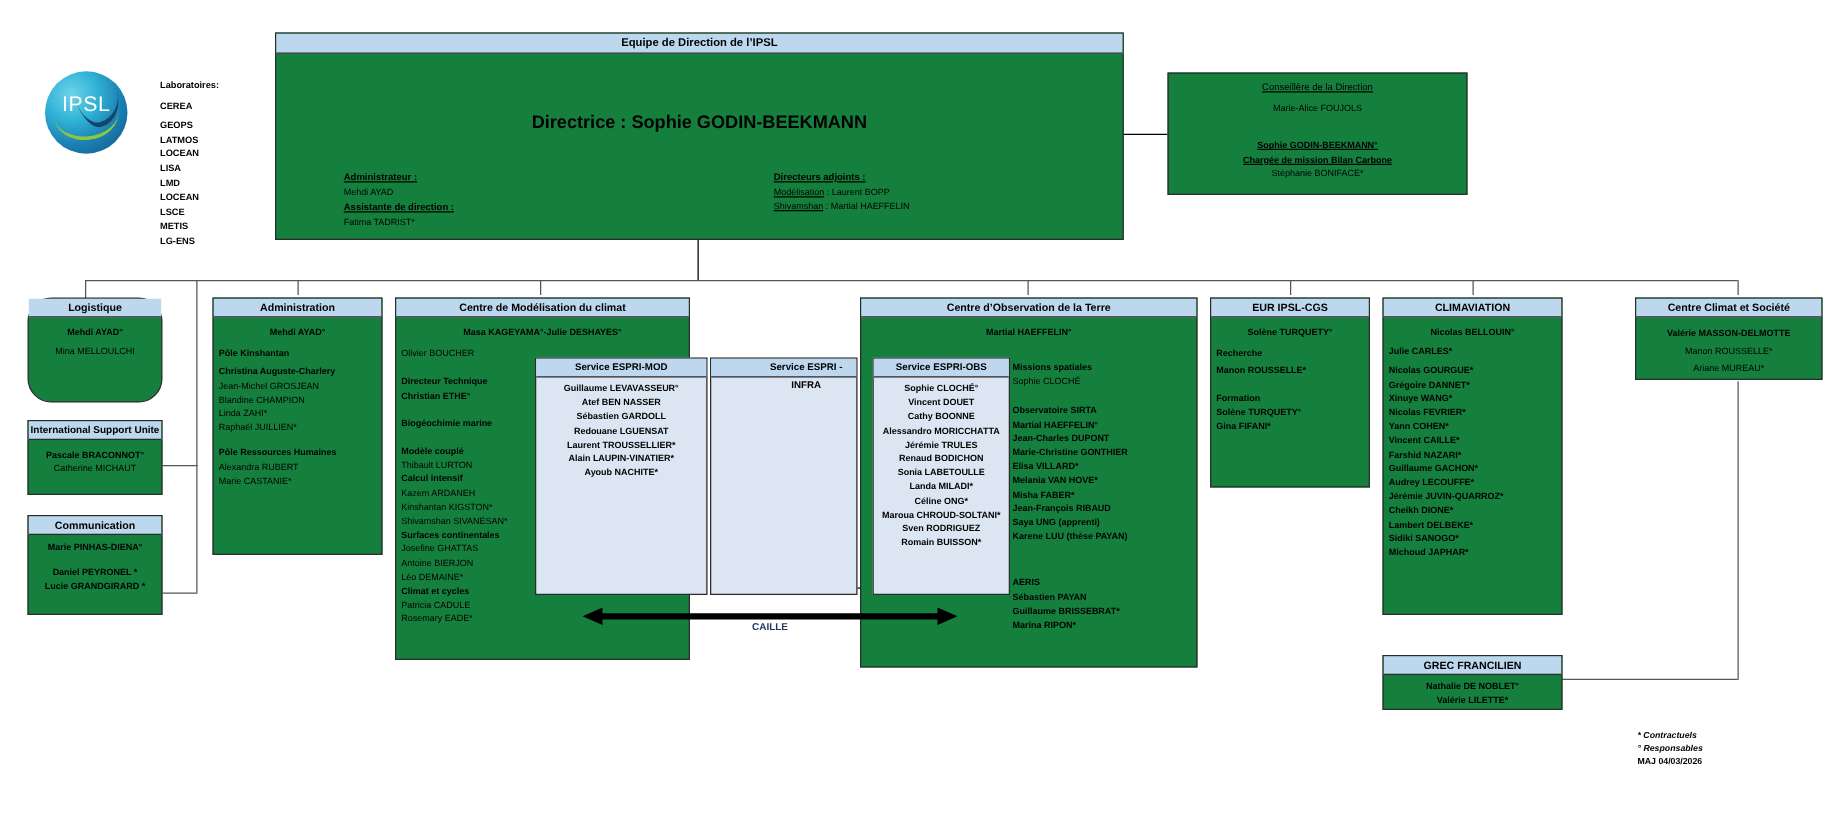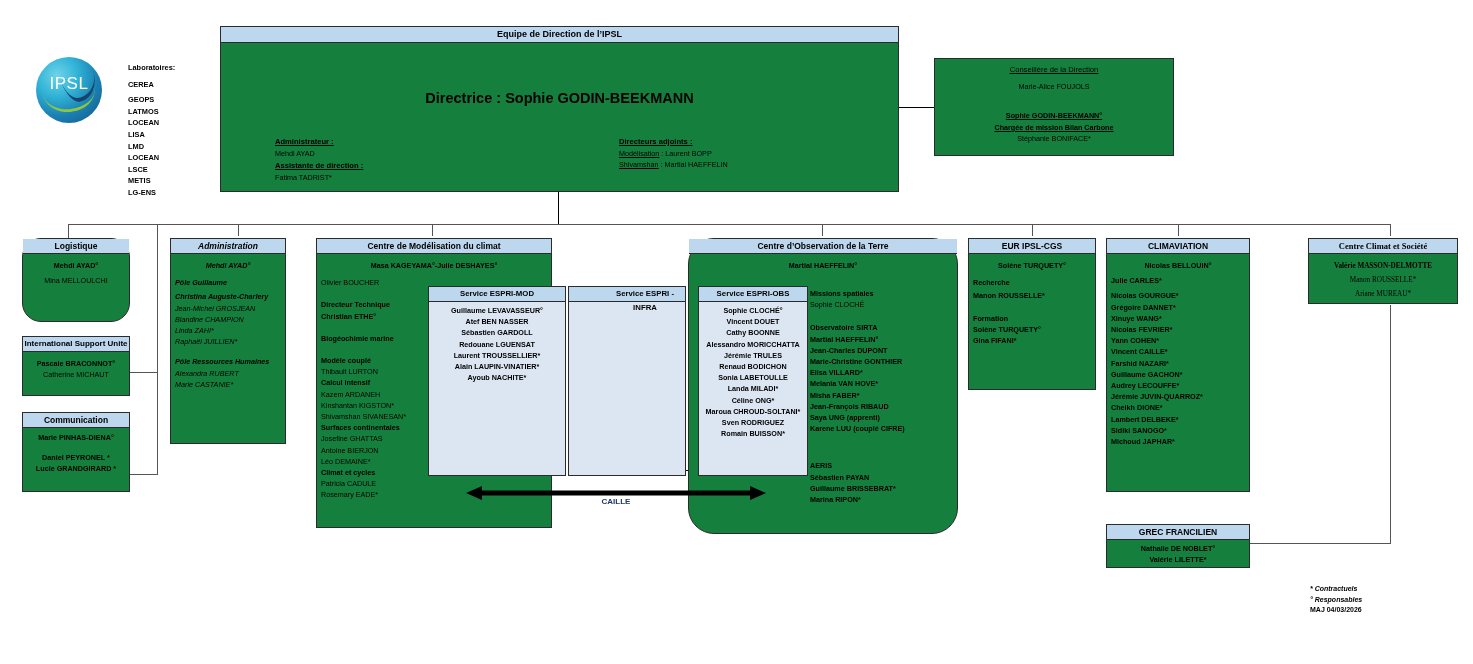--- a/index.html
+++ b/index.html
@@ -154,26 +154,26 @@
 <div class="abs box" style="left:22px;top:412px;width:108px;height:80px;">
   <div class="bhdr">Communication</div>
   <div class="body ctr">
     <div class="b" style="margin-top:1px;">Marie PINHAS-DIENA°</div>
     <div style="height:9px;"></div>
     <div class="b">Daniel PEYRONEL *</div>
     <div class="b">Lucie GRANDGIRARD *</div>
   </div>
 </div>
 
-<div class="abs box" style="left:170px;top:238px;width:116px;height:206px;font-style:italic;">
+<div class="abs box" style="left:170px;top:238px;width:136px;height:206px;">
   <div class="bhdr">Administration</div>
   <div class="body">
     <div class="b ctr" style="margin-top:3px;">Mehdi AYAD°</div>
     <div style="height:6px;"></div>
-    <div class="b">Pôle Guillaume</div>
+    <div class="b">Pôle Kinshantan</div>
     <div style="height:3px;"></div>
     <div class="b">Christina Auguste-Charlery</div>
     <div>Jean-Michel GROSJEAN</div>
     <div>Blandine CHAMPION</div>
     <div>Linda ZAHI*</div>
     <div>Raphaël JUILLIEN*</div>
     <div style="height:9px;"></div>
     <div class="b">Pôle Ressources Humaines</div>
     <div>Alexandra RUBERT</div>
     <div>Marie CASTANIE*</div>
@@ -220,21 +220,21 @@
     <div class="b">Laurent TROUSSELLIER*</div>
     <div class="b">Alain LAUPIN-VINATIER*</div>
     <div class="b">Ayoub NACHITE*</div>
   </div>
 </div>
 
 <div class="abs sub" style="left:568px;top:286px;width:118px;height:190px;">
   <div class="bhdr" style="font-size:7.8px;padding-left:36px;">Service ESPRI - INFRA</div>
 </div>
 
-<div class="abs box" style="left:688px;top:238px;width:270px;height:296px;border-radius:26px;">
+<div class="abs box" style="left:688px;top:238px;width:270px;height:296px;">
   <div class="bhdr">Centre d’Observation de la Terre</div>
   <div class="body">
     <div class="b ctr" style="margin-top:3px;">Martial HAEFFELIN°</div>
   </div>
 </div>
 
 <div class="abs sub" style="left:698px;top:286px;width:110px;height:190px;">
   <div class="bhdr" style="font-size:7.8px;">Service ESPRI-OBS</div>
   <div class="body ctr" style="padding-left:1px;padding-right:1px;">
     <div class="b">Sophie CLOCHÉ°</div>
@@ -258,21 +258,21 @@
   <div style="height:12px;"></div>
   <div class="b">Observatoire SIRTA</div>
   <div class="b">Martial HAEFFELIN°</div>
   <div class="b">Jean-Charles DUPONT</div>
   <div class="b">Marie-Christine GONTHIER</div>
   <div class="b">Elisa VILLARD*</div>
   <div class="b">Melania VAN HOVE*</div>
   <div class="b">Misha FABER*</div>
   <div class="b">Jean-François RIBAUD</div>
   <div class="b">Saya UNG (apprenti)</div>
-  <div class="b">Karene LUU (couplé CIFRE)</div>
+  <div class="b">Karene LUU (thèse PAYAN)</div>
   <div style="height:26px;"></div>
   <div class="b">AERIS</div>
   <div class="b">Sébastien PAYAN</div>
   <div class="b">Guillaume BRISSEBRAT*</div>
   <div class="b">Marina RIPON*</div>
 </div>
 
 <div class="abs" style="left:466px;top:485px;width:300px;height:22px;">
   <svg width="300" height="16" viewBox="0 0 300 16">
     <line x1="14" y1="8" x2="286" y2="8" stroke="#000" stroke-width="5"></line>
@@ -314,21 +314,21 @@
     <div class="b">Guillaume GACHON*</div>
     <div class="b">Audrey LECOUFFE*</div>
     <div class="b">Jérémie JUVIN-QUARROZ*</div>
     <div class="b">Cheikh DIONE*</div>
     <div class="b">Lambert DELBEKE*</div>
     <div class="b">Sidiki SANOGO*</div>
     <div class="b">Michoud JAPHAR*</div>
   </div>
 </div>
 
-<div class="abs box" style="left:1308px;top:238px;width:150px;height:66px;font-family:Liberation Serif, serif;">
+<div class="abs box" style="left:1308px;top:238px;width:150px;height:66px;">
   <div class="bhdr">Centre Climat et Société</div>
   <div class="body ctr">
     <div class="b" style="margin-top:4px;">Valérie MASSON-DELMOTTE</div>
     <div style="margin-top:3px;">Manon ROUSSELLE*</div>
     <div style="margin-top:3px;">Ariane MUREAU*</div>
   </div>
 </div>
 
 <div class="abs box" style="left:1106px;top:524px;width:144px;height:44px;">
   <div class="bhdr">GREC FRANCILIEN</div>

